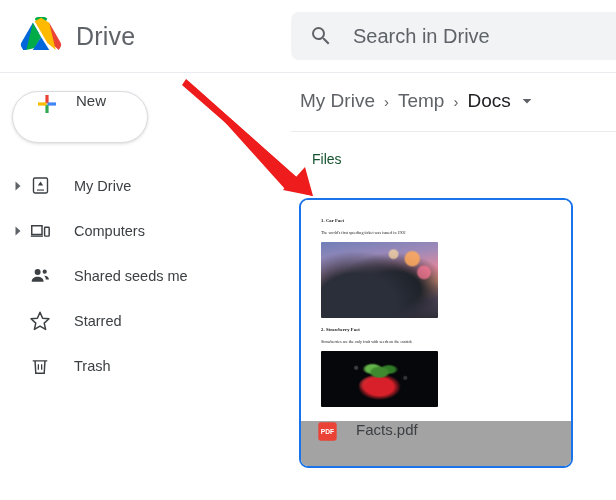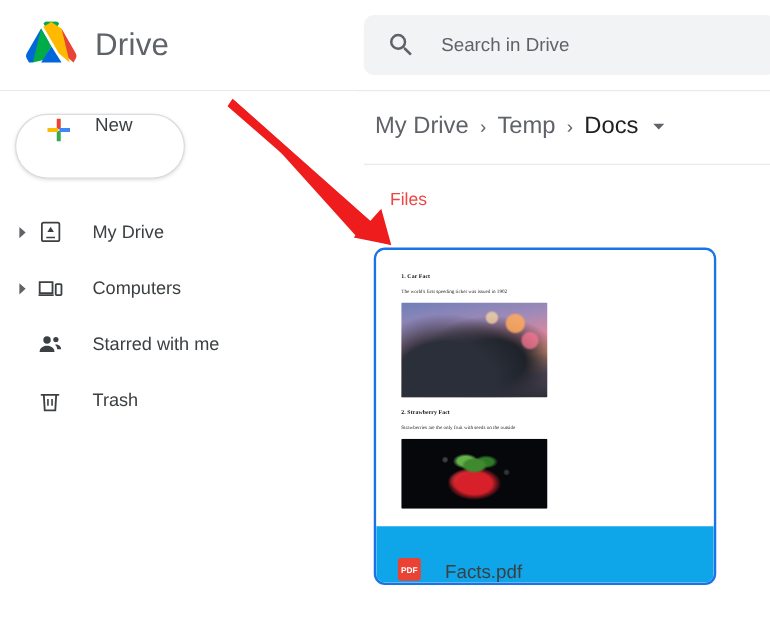--- a/index.html
+++ b/index.html
@@ -25,21 +25,21 @@
   .searchwrap {
     position:absolute; left:291px; top:12px;
     width:330px; height:48px;
     background:#f1f3f4; border-radius:8px;
     display:flex; align-items:center;
   }
   .search-icon { width:24px; height:24px; margin-left:18px; flex:none; }
   .search-input {
     border:0; outline:0; background:transparent;
     font-family:"Liberation Sans", sans-serif;
-    font-size:15px; color:#5f6368; margin-left:20px; width:230px;
+    font-size:20px; color:#5f6368; margin-left:20px; width:230px;
   }
   .search-input::placeholder { color:#5f6368; opacity:1; }
   .topbar-divider {
     position:absolute; left:0; top:72px; width:616px; height:1px; background:#e8eaed;
   }
 
   
   .sidebar { position:absolute; left:0; top:73px; width:285px; height:427px; background:#fff; }
   .new-btn {
     position:absolute; left:12px; top:18px;
@@ -69,21 +69,21 @@
   }
   .crumb { font-size:19px; color:#5f6368; cursor:pointer; white-space:nowrap; }
   .crumb.current { color:#202124;text-align:center; }
   .crumb-sep { margin:0 9px; color:#5f6368; font-size:15px; }
   .crumb-caret { margin-left:10px; width:12px; height:12px; }
   .main-divider {
     position:absolute; left:6px; top:58px; width:325px; height:1px; background:#e8eaed;
   }
   .section-title {
     position:absolute; left:27px; top:78px;
-    font-size:14px; color:#ef4444; font-weight:500;
+    font-size:14px; color:#14532d; font-weight:500;
   }
 
   
   .filecard {
     position:absolute; left:14px; top:125px;
     width:274px; height:270px;
     border:2px solid #1a73e8; border-radius:9px;
     background:#fff; overflow:hidden; cursor:pointer;
   }
   .doc-preview {
@@ -116,21 +116,21 @@
       radial-gradient(ellipse at 44% 32%, #63b24a 0 7%, transparent 11%),
       radial-gradient(ellipse at 58% 33%, #2f7a26 0 6%, transparent 10%),
       radial-gradient(ellipse at 50% 64%, #d8202a 0 17%, transparent 26%),
       radial-gradient(ellipse at 47% 60%, #f0454a 0 12%, transparent 20%),
       radial-gradient(circle at 30% 30%, rgba(255,255,255,.22) 0 1.5%, transparent 3%),
       radial-gradient(circle at 72% 48%, rgba(255,255,255,.18) 0 1.5%, transparent 3%),
       #05070a;
   }
   .card-footer {
     position:absolute; left:0; bottom:0; width:270px; height:46px;
-    display:flex; align-items:flex-end; background:#0ea5e9;
+    display:flex; align-items:flex-start; background:#a3a3a3;
     border-top:1px solid #fff;
   }
   .pdf-icon { width:21px; height:21px; margin-left:16px; flex:none; }
   .file-name { font-size:15px; color:#3c4043; margin-left:18px; }
 
   
   .arrow-overlay {
     position:absolute; left:0; top:0; width:616px; height:500px;
     pointer-events:none;
   }
@@ -208,24 +208,33 @@
       <div class="navitem">
         <span class="caret-spacer"></span>
         <span class="navicon">
           <svg width="23" height="23" viewBox="0 0 24 24" fill="#3c4043">
             <circle cx="9" cy="8.3" r="3.1"></circle>
             <path d="M2.8 18.4c0-3.3 2.8-5.2 6.2-5.2s6.2 1.9 6.2 5.2z"></path>
             <circle cx="16.4" cy="8" r="2.2"></circle>
             <path d="M16.2 12.2c2.6 0 4.6 1.5 4.6 3.9h-3.3c0-1.6-.6-2.9-1.8-3.8z"></path>
           </svg>
         </span>
-        <span class="navlabel">Starred with me</span>
-      </div>
-
-
+        <span class="navlabel">Shared seeds me</span>
+      </div>
+
+
+      <div class="navitem">
+        <span class="caret-spacer"></span>
+        <span class="navicon">
+          <svg width="24" height="24" viewBox="0 0 24 24" fill="none" stroke="#3c4043" stroke-width="1.5" stroke-linejoin="round">
+            <path d="M12 3.3 14.6 9.2 21 9.8 16.2 14.1 17.6 20.4 12 17.1 6.4 20.4 7.8 14.1 3 9.8 9.4 9.2Z"></path>
+          </svg>
+        </span>
+        <span class="navlabel">Starred</span>
+      </div>
 
       <div class="navitem">
         <span class="caret-spacer"></span>
         <span class="navicon">
           <svg width="22" height="22" viewBox="0 0 24 24" fill="none" stroke="#3c4043" stroke-width="1.6">
             <path d="M4.6 6.4h14.8" stroke-linecap="round"></path>
             <path d="M6.6 6.4 7.4 20h9.2l.8-13.6"></path>
             <path d="M10.2 10v6M13.8 10v6" stroke-width="1.4"></path>
           </svg>
         </span>

